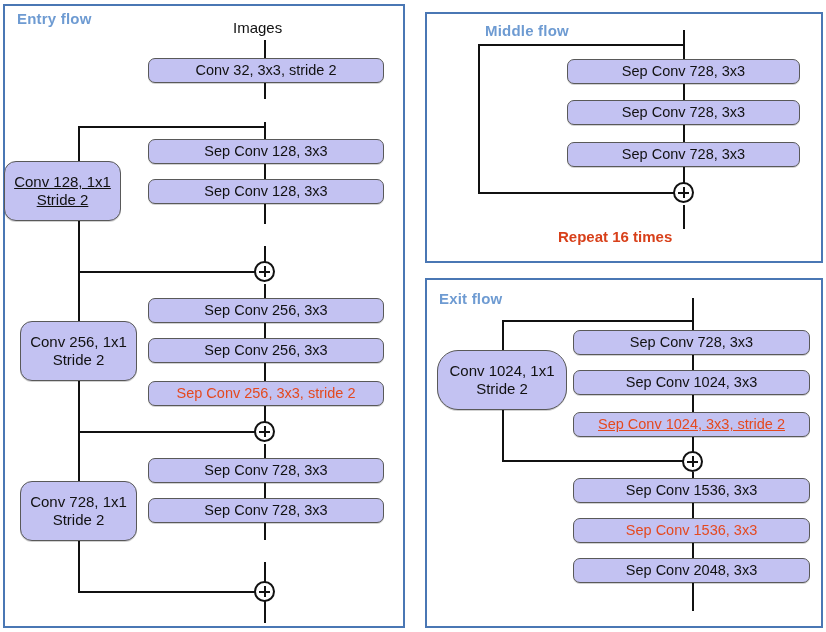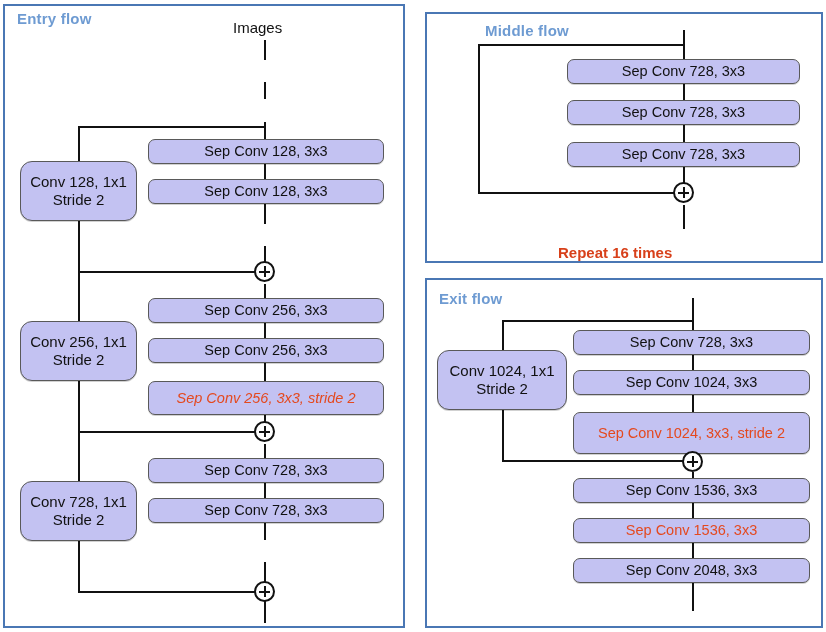--- a/index.html
+++ b/index.html
@@ -135,31 +135,32 @@
   <div class="hline" style="left:78px;  top:271px; width:188px;"></div>
 
   <div class="vline" style="left:78px;  top:271px; height:52px;"></div>
   <div class="vline" style="left:78px;  top:379px; height:54px;"></div>
   <div class="hline" style="left:78px;  top:431px; width:188px;"></div>
 
   <div class="vline" style="left:78px;  top:431px; height:52px;"></div>
   <div class="vline" style="left:78px;  top:539px; height:54px;"></div>
   <div class="hline" style="left:78px;  top:591px; width:188px;"></div>
 
+  <div class="block" style="left:148px; top:58px;  width:236px; height:25px;">Conv 32, 3x3, stride 2</div>
   <div class="block" style="left:148px; top:139px; width:236px; height:25px;">Sep Conv 128, 3x3</div>
   <div class="block" style="left:148px; top:179px; width:236px; height:25px;">Sep Conv 128, 3x3</div>
 
   <div class="block" style="left:148px; top:298px; width:236px; height:25px;">Sep Conv 256, 3x3</div>
   <div class="block" style="left:148px; top:338px; width:236px; height:25px;">Sep Conv 256, 3x3</div>
-  <div class="block red" style="left:148px; top:381px; width:236px; height:34px;font-style:italic;">Sep Conv 256, 3x3, stride 2</div>
+  <div class="block red" style="left:148px; top:381px; width:236px; height:25px;">Sep Conv 256, 3x3, stride 2</div>
 
   <div class="block" style="left:148px; top:458px; width:236px; height:25px;">Sep Conv 728, 3x3</div>
   <div class="block" style="left:148px; top:498px; width:236px; height:25px;">Sep Conv 728, 3x3</div>
 
-  <div class="block residual" style="left:20px; top:161px; width:117px; height:60px;">Conv 128, 1x1
+  <div class="block residual" style="left:4px; top:161px; width:117px; height:60px;text-decoration:underline;">Conv 128, 1x1
 Stride 2</div>
   <div class="block residual" style="left:20px; top:321px; width:117px; height:60px;">Conv 256, 1x1
 Stride 2</div>
   <div class="block residual" style="left:20px; top:481px; width:117px; height:60px;">Conv 728, 1x1
 Stride 2</div>
 
   <div class="plus" style="left:254px; top:261px;"></div>
   <div class="plus" style="left:254px; top:421px;"></div>
   <div class="plus" style="left:254px; top:581px;"></div>
 
@@ -176,46 +177,46 @@
   <div class="hline" style="left:478px; top:44px;  width:207px;"></div>
   <div class="vline" style="left:478px; top:44px;  height:150px;"></div>
   <div class="hline" style="left:478px; top:192px; width:207px;"></div>
 
   <div class="block" style="left:567px; top:59px;  width:233px; height:25px;">Sep Conv 728, 3x3</div>
   <div class="block" style="left:567px; top:100px; width:233px; height:25px;">Sep Conv 728, 3x3</div>
   <div class="block" style="left:567px; top:142px; width:233px; height:25px;">Sep Conv 728, 3x3</div>
 
   <div class="plus" style="left:673px; top:182px;"></div>
 
-  <div class="freetext repeat" style="left:558px; top:244px;">Repeat 16 times</div>
+  <div class="freetext repeat" style="left:558px; top:228px;">Repeat 16 times</div>
 
   <div class="panel" id="exit-panel"></div>
 
   <div class="panel-title" style="left:439px; top:290px;">Exit  flow</div>
 
   <div class="vline" style="left:692px; top:298px; height:33px;"></div>
   <div class="vline" style="left:692px; top:355px; height:16px;"></div>
   <div class="vline" style="left:692px; top:395px; height:18px;"></div>
   <div class="vline" style="left:692px; top:437px; height:15px;"></div>
   <div class="vline" style="left:692px; top:472px; height:7px;"></div>
   <div class="vline" style="left:692px; top:503px; height:16px;"></div>
   <div class="vline" style="left:692px; top:543px; height:16px;"></div>
   <div class="vline" style="left:692px; top:583px; height:28px;"></div>
 
   <div class="hline" style="left:502px; top:320px; width:192px;"></div>
   <div class="vline" style="left:502px; top:320px; height:32px;"></div>
   <div class="vline" style="left:502px; top:408px; height:54px;"></div>
   <div class="hline" style="left:502px; top:460px; width:192px;"></div>
 
-  <div class="block residual" style="left:437px; top:350px; width:130px; height:60px;">Conv 1024, 1x1
+  <div class="block residual" style="left:437px; top:350px; width:130px; height:60px;border-radius:21px;">Conv 1024, 1x1
 Stride 2</div>
 
   <div class="block" style="left:573px; top:330px; width:237px; height:25px;">Sep Conv 728, 3x3</div>
   <div class="block" style="left:573px; top:370px; width:237px; height:25px;">Sep Conv 1024, 3x3</div>
-  <div class="block red" style="left:573px; top:412px; width:237px; height:42px;">Sep Conv 1024, 3x3, stride 2</div>
+  <div class="block red" style="left:573px; top:412px; width:237px; height:25px;text-decoration:underline;">Sep Conv 1024, 3x3, stride 2</div>
 
   <div class="block" style="left:573px; top:478px; width:237px; height:25px;">Sep Conv 1536, 3x3</div>
   <div class="block red" style="left:573px; top:518px; width:237px; height:25px;">Sep Conv 1536, 3x3</div>
   <div class="block" style="left:573px; top:558px; width:237px; height:25px;">Sep Conv 2048, 3x3</div>
 
   <div class="plus" style="left:682px; top:451px;"></div>
 
 </div>
 
 </body></html>

